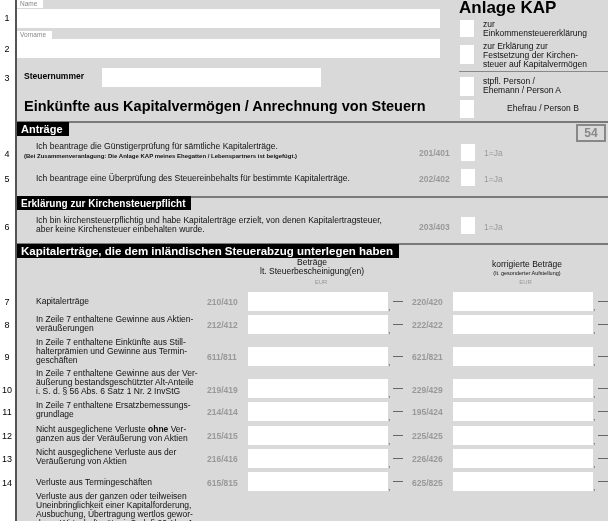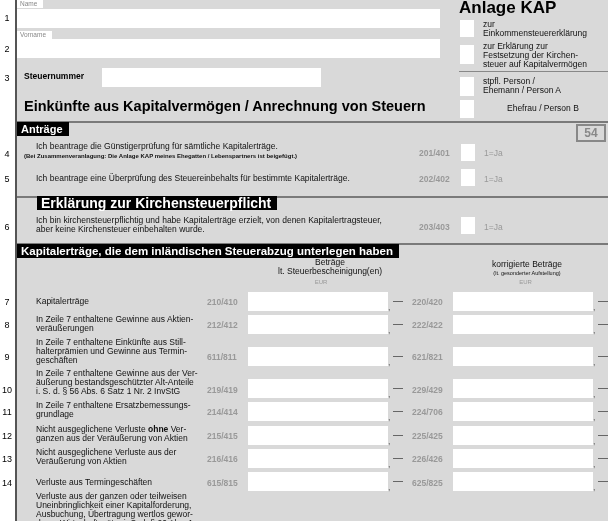--- a/index.html
+++ b/index.html
@@ -89,33 +89,33 @@
   <div class="code" style="left:419px; top:148px;">201/401</div>
   <div class="chk" style="left:461px; top:144px; height:17px;"></div>
   <div class="ja" style="left:484px; top:148px;">1=Ja</div>
 
   <div class="txt" style="left:24px; top:174px;">Ich beantrage eine Überprüfung des Steuereinbehalts für bestimmte Kapitalerträge.</div>
   <div class="code" style="left:419px; top:174px;">202/402</div>
   <div class="chk" style="left:461px; top:169px; height:17px;"></div>
   <div class="ja" style="left:484px; top:174px;">1=Ja</div>
 
   <div class="hr" style="left:17px; top:196px; width:591px;"></div>
-  <div class="section-head" style="left:17px; top:196px; font-size:14px;margin-left:20px;">Erklärung zur Kirchensteuerpflicht</div>
+  <div class="section-head" style="left:17px; top:196px; font-size:10px;">Erklärung zur Kirchensteuerpflicht</div>
   <div class="txt" style="left:24px; top:216px;">
     <div>Ich bin kirchensteuerpflichtig und habe Kapitalerträge erzielt, von denen Kapitalertragsteuer,</div>
     <div>aber keine Kirchensteuer einbehalten wurde.</div>
   </div>
   <div class="code" style="left:419px; top:222px;">203/403</div>
   <div class="chk" style="left:461px; top:217px; height:17px;"></div>
   <div class="ja" style="left:484px; top:222px;">1=Ja</div>
 
   <div class="hr" style="left:17px; top:243px; width:591px;"></div>
   <div class="section-head" style="left:17px; top:244px; font-size:11.5px;">Kapitalerträge, die dem inländischen Steuerabzug unterlegen haben</div>
 
-  <div class="colhead" style="left:260px; top:258px; width:140px;">
+  <div class="colhead" style="left:242px; top:258px; width:140px;">
     <div>Beträge</div>
     <div>lt. Steuerbescheinigung(en)</div>
   </div>
   <div class="eur" style="left:247px; top:279px; width:148px;">EUR</div>
   <div class="colhead" style="left:447px; top:260px; width:160px;">
     <div>korrigierte Beträge</div>
     <div style="font-size:5.5px;">(lt. gesonderter Aufstellung)</div>
   </div>
   <div class="eur" style="left:453px; top:279px; width:145px;">EUR</div>
 
@@ -171,21 +171,21 @@
   <div class="dash" style="left:598px; top:388px;"></div>
 
   <div class="txt" style="left:24px; top:401px;">
     <div>In Zeile 7 enthaltene Ersatzbemessungs-</div>
     <div>grundlage</div>
   </div>
   <div class="code" style="left:207px; top:407px;">214/414</div>
   <div class="field" style="left:248px; top:402px; width:140px; height:19px;"></div>
   <div class="comma" style="left:388px; top:412px;">,</div>
   <div class="dash" style="left:393px; top:411px;"></div>
-  <div class="code" style="left:412px; top:407px;">224/706</div>
+  <div class="code" style="left:412px; top:407px;">195/424</div>
   <div class="field" style="left:453px; top:402px; width:140px; height:19px;"></div>
   <div class="comma" style="left:593px; top:412px;">,</div>
   <div class="dash" style="left:598px; top:411px;"></div>
 
   <div class="txt" style="left:24px; top:425px;">
     <div><span>Nicht ausgeglichene Verluste </span><b>ohne</b><span> Ver-</span></div>
     <div>ganzen aus der Veräußerung von Aktien</div>
   </div>
   <div class="code" style="left:207px; top:431px;">215/415</div>
   <div class="field" style="left:248px; top:426px; width:140px; height:19px;"></div>

